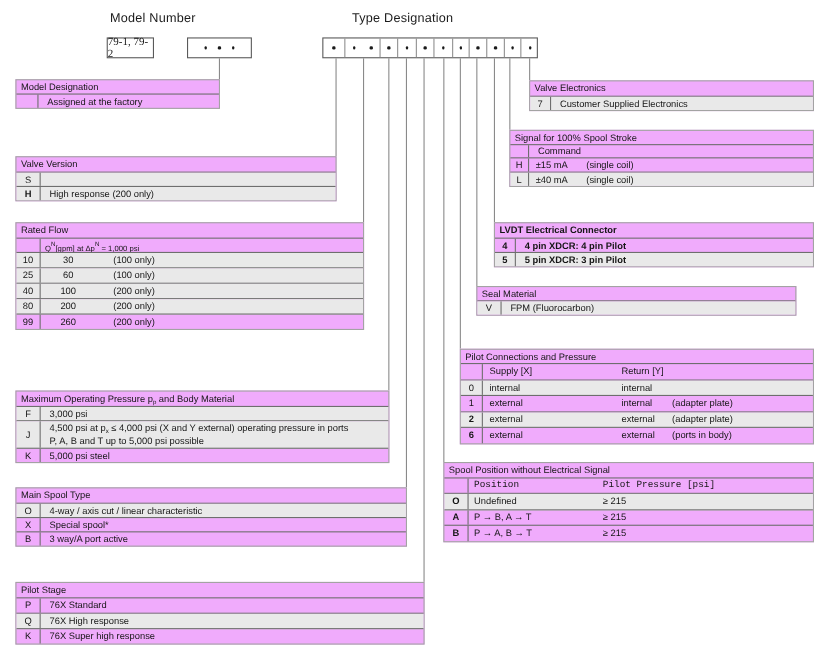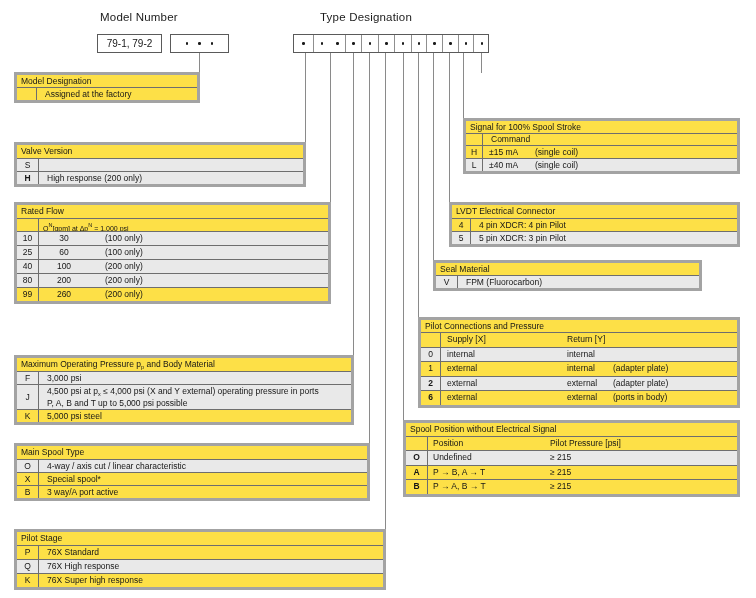--- a/index.html
+++ b/index.html
@@ -8,21 +8,21 @@
   .title { position:absolute; font-size:11.5px; letter-spacing:.2px; color:#1b1b1b; white-space:nowrap; }
   .box { position:absolute; top:34px; height:19px; border:1px solid #5a5a5a; box-sizing:border-box;
          background:#fff; display:flex; align-items:center; justify-content:center; font-size:10px; }
   .cells { justify-content:flex-start; padding:0; }
   .cell { height:100%; box-sizing:border-box; border-right:1px solid #8f8f8f;
           display:flex; align-items:center; justify-content:center; gap:13px; flex:none; }
   .cell:last-child { border-right:none; }
   .dot { width:2.5px; height:2.5px; background:#1a1a1a; border-radius:50%; }
   .dots3 { display:flex; gap:10px; }
   .vline { position:absolute; width:1px; background:#8a8a8a; }
-  .tbl { position:absolute; border:3px solid #a3a3a3; box-sizing:border-box; background:#fde047;
+  .tbl { position:absolute; border:1px solid #a3a3a3; box-sizing:border-box; background:#f0abfc;
          font-size:8.5px; }
   .hdr { height:13px; line-height:13px; padding-left:4px; border-bottom:1px solid #6e6e6e; white-space:nowrap; }
   .row { display:flex; border-bottom:1px solid #6e6e6e; height:12px; line-height:12px; white-space:nowrap; }
   .row:last-child { border-bottom:none; }
   .code { width:22px; flex:none; text-align:center; border-right:1px solid #6e6e6e; box-sizing:border-box; }
   .txt { flex:1; padding-left:8px; overflow:hidden; }
   .shade { background:#e9e9e9; }
   .b { font-weight:bold; }
   sup.s { font-size:5.5px; vertical-align:4px; }
   sub.s { font-size:5.5px; vertical-align:-2px; }
@@ -59,33 +59,33 @@
   .pc .hdr { height:12px; line-height:12px; }
   .pc .sub { height:13px; line-height:13px; }
   .pc .row { height:13.5px; line-height:13.5px; }
   .pc .code { width:20px; }
   .pc .supcol { width:112px; flex:none; padding-left:6px; box-sizing:border-box; }
   .pc .retcol { width:60px; flex:none; padding-left:14px; box-sizing:border-box; }
   .pc .retflex { flex:1; padding-left:14px; }
   .pc .note { flex:1; }
   
   .sp .row { height:13.5px; line-height:13.5px; }
-  .sp .sub { height:13px; line-height:13px; }
+  .sp .sub { height:13px; line-height:13px;font-family:Liberation Mono, monospace; }
   .sp .pos { width:120px; flex:none; padding-left:5px; box-sizing:border-box; }
   .sp .pr { flex:1; padding-left:2px; }
 </style>
 </head>
 <body>
 
 <div id="page">
 
   <div class="title" style="left:100px; top:11px;text-align:center;">Model Number</div>
   <div class="title" style="left:320px; top:11px;">Type Designation</div>
 
-  <div class="box" style="left:97px; width:65px;">79-1, 79-2</div>
+  <div class="box" style="left:97px; width:43px;font-family:Liberation Serif, serif;">79-1, 79-2</div>
   <div class="box" style="left:170px; width:59px;">
     <div class="dots3">
       <span class="dot"></span>
       <span class="dot"></span>
       <span class="dot"></span>
     </div>
   </div>
 
   <div class="box cells" style="left:293px; width:196px;">
     <div class="cell" style="width:20px;">
@@ -233,52 +233,59 @@
     <div class="row shade">
       <div class="code">Q</div>
       <div class="txt">76X High response</div>
     </div>
     <div class="row">
       <div class="code">K</div>
       <div class="txt">76X Super high response</div>
     </div>
   </div>
 
+  <div class="tbl ve" style="left:481px; top:73px; width:259px;">
+    <div class="hdr">Valve Electronics</div>
+    <div class="row shade">
+      <div class="code">7</div>
+      <div class="txt">Customer Supplied Electronics</div>
+    </div>
+  </div>
 
   <div class="tbl sg" style="left:463px; top:118px; width:277px;">
     <div class="hdr">Signal for 100% Spool Stroke</div>
     <div class="row h11">
       <div class="code"></div>
       <div class="txt">Command</div>
     </div>
     <div class="row">
       <div class="code">H</div>
       <div class="val">±15 mA</div>
       <div class="note">(single coil)</div>
     </div>
     <div class="row shade">
       <div class="code">L</div>
       <div class="val">±40 mA</div>
       <div class="note">(single coil)</div>
     </div>
   </div>
 
-  <div class="tbl lv" style="left:449px; top:202px; width:291px;">
+  <div class="tbl lv" style="left:449px; top:202px; width:291px;font-weight:bold;">
     <div class="hdr">LVDT Electrical Connector</div>
     <div class="row">
       <div class="code">4</div>
       <div class="txt">4 pin XDCR: 4 pin Pilot</div>
     </div>
     <div class="row shade">
       <div class="code">5</div>
       <div class="txt">5 pin XDCR: 3 pin Pilot</div>
     </div>
   </div>
 
-  <div class="tbl se" style="left:433px; top:260px; width:269px;">
+  <div class="tbl se" style="left:433px; top:260px; width:291px;">
     <div class="hdr">Seal Material</div>
     <div class="row shade">
       <div class="code">V</div>
       <div class="txt">FPM (Fluorocarbon)</div>
     </div>
   </div>
 
   <div class="tbl pc" style="left:418px; top:317px; width:322px;">
     <div class="hdr">Pilot Connections and Pressure</div>
     <div class="row sub">

